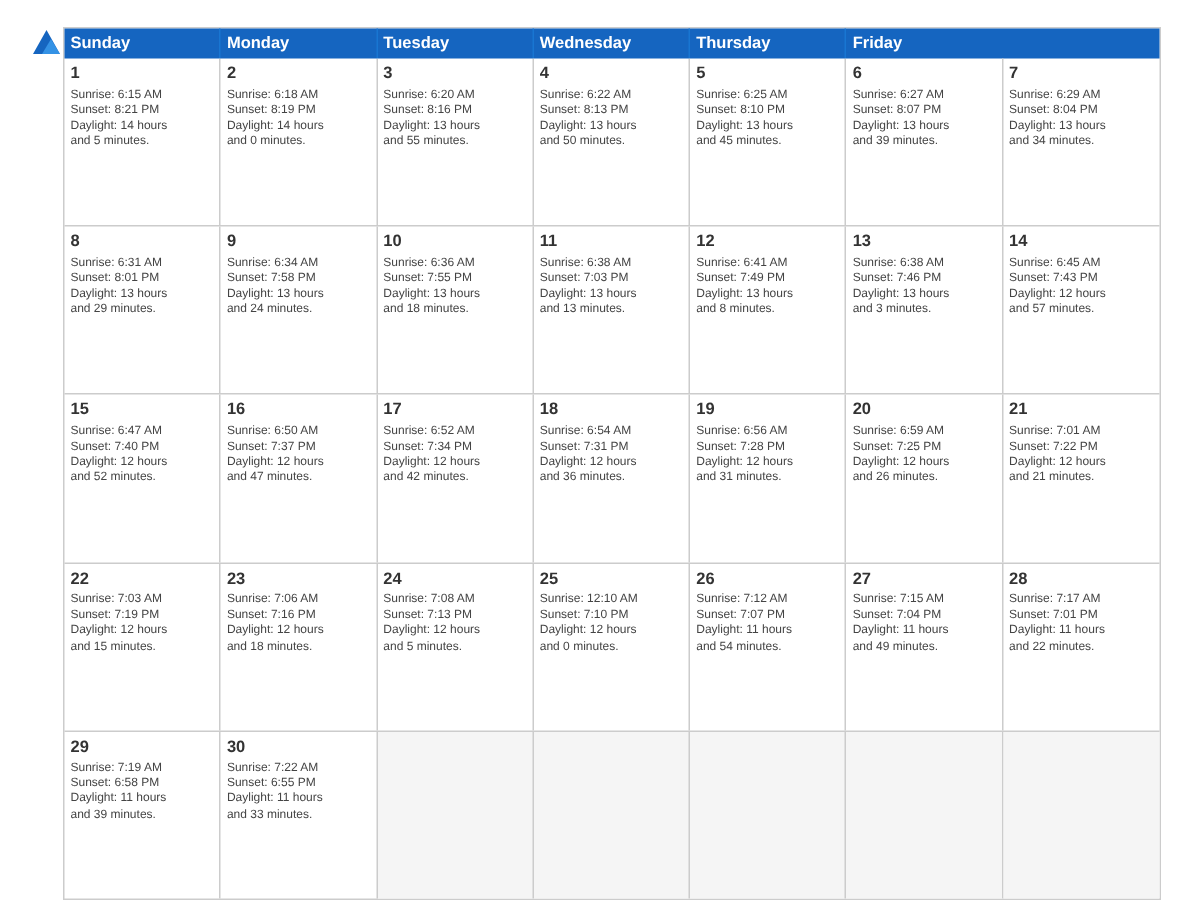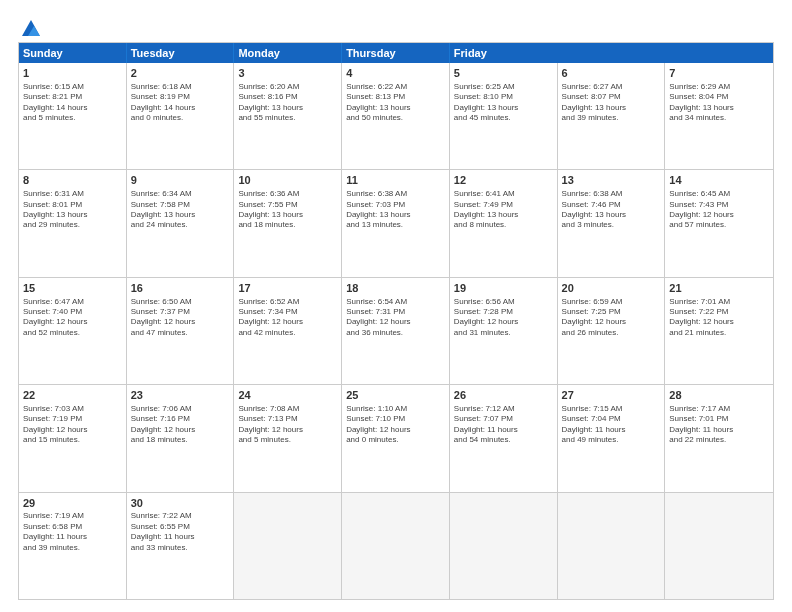--- a/index.html
+++ b/index.html
@@ -8,21 +8,21 @@
       background: #fff;
       width: 792px;
       height: 612px;
       overflow: hidden;
     }
     .page {
       width: 792px;
       height: 612px;
       padding: 18px 18px 12px 18px;
       display: flex;
-      flex-direction: column;
+      flex-direction: row;
     }
     .header {
       display: flex;
       align-items: flex-start;
       justify-content: space-between;
       margin-bottom: 6px;
     }
     .logo {
       display: flex;
       flex-direction: column;
@@ -134,22 +134,23 @@
     </div>
     <div class="title-section">
       <div class="month-title"></div>
       <div class="location"></div>
     </div>
   </div>
 
   <div class="calendar">
     <div class="cal-header">
     <div class="cal-header-cell">Sunday</div>
+        <div class="cal-header-cell">Monday</div>
         <div class="cal-header-cell">Tuesday</div>
-        <div class="cal-header-cell">Monday</div>
+        <div class="cal-header-cell">Wednesday</div>
         <div class="cal-header-cell">Thursday</div>
         <div class="cal-header-cell">Friday</div>
       </div>
     <div class="cal-body">
     <div class="cal-row">
           <div class="cal-cell">
             <span class="day-num">1</span>
             <div class="cell-text">Sunrise: 6:15 AM</div>
             <div class="cell-text">Sunset: 8:21 PM</div>
             <div class="cell-text">Daylight: 14 hours</div>
@@ -317,21 +318,21 @@
           </div>
           <div class="cal-cell">
             <span class="day-num">24</span>
             <div class="cell-text">Sunrise: 7:08 AM</div>
             <div class="cell-text">Sunset: 7:13 PM</div>
             <div class="cell-text">Daylight: 12 hours</div>
             <div class="cell-text">and 5 minutes.</div>
           </div>
           <div class="cal-cell">
             <span class="day-num">25</span>
-            <div class="cell-text">Sunrise: 1:10 AM</div>
+            <div class="cell-text">Sunrise: 12:10 AM</div>
             <div class="cell-text">Sunset: 7:10 PM</div>
             <div class="cell-text">Daylight: 12 hours</div>
             <div class="cell-text">and 0 minutes.</div>
           </div>
           <div class="cal-cell">
             <span class="day-num">26</span>
             <div class="cell-text">Sunrise: 7:12 AM</div>
             <div class="cell-text">Sunset: 7:07 PM</div>
             <div class="cell-text">Daylight: 11 hours</div>
             <div class="cell-text">and 54 minutes.</div>

